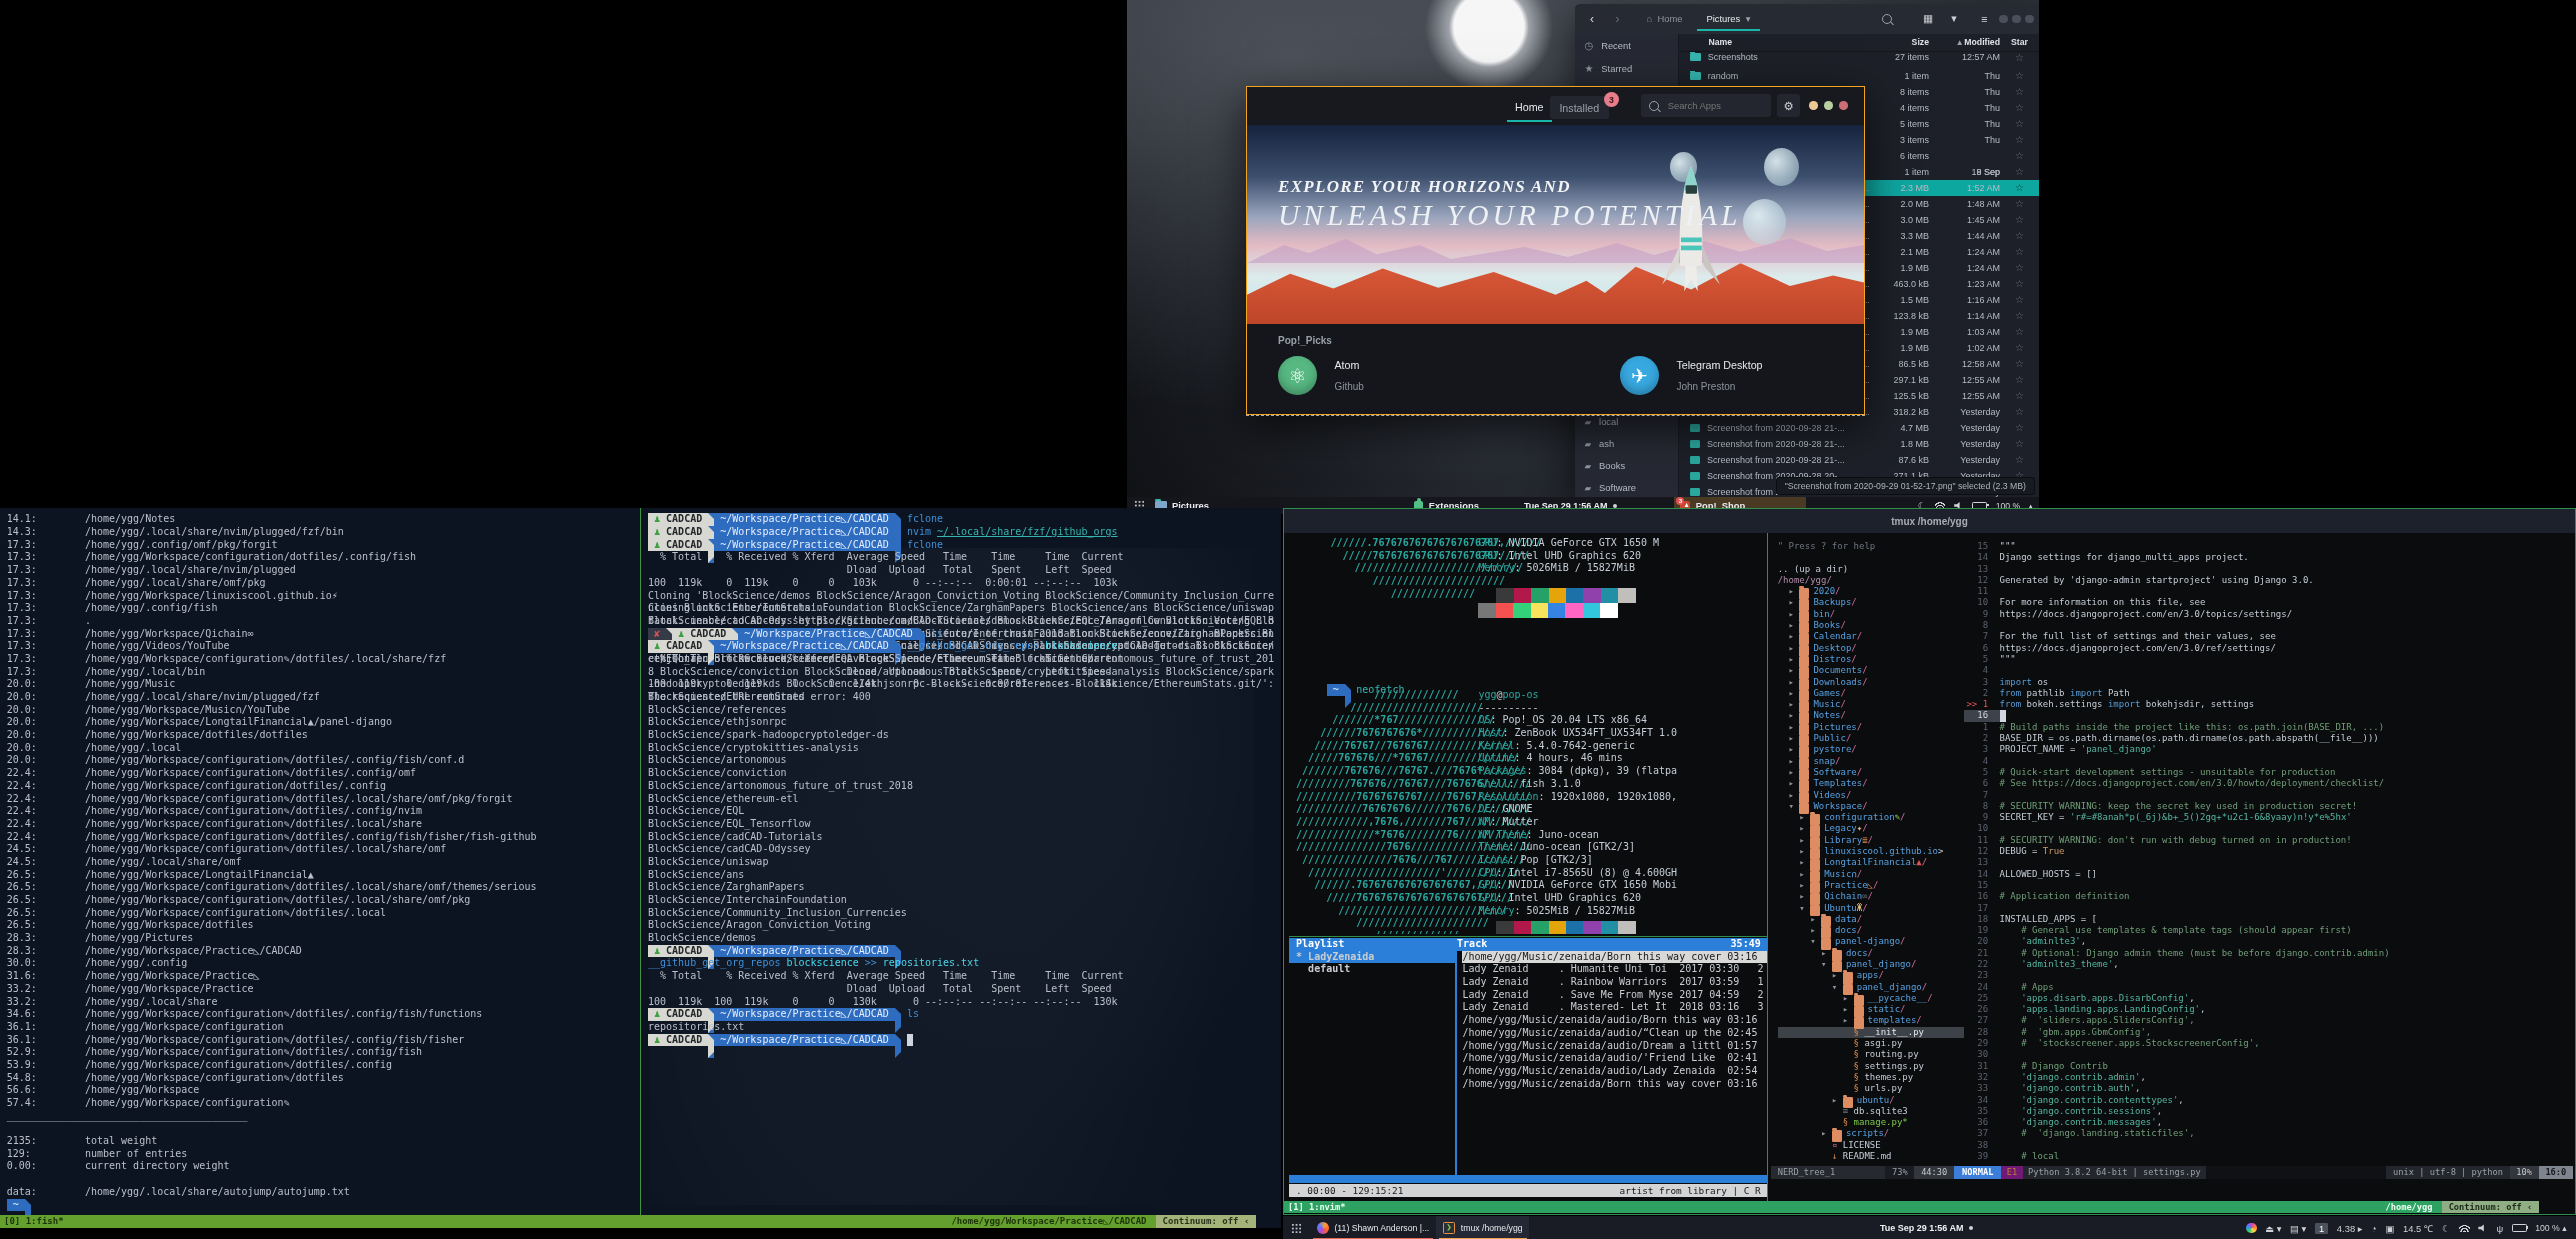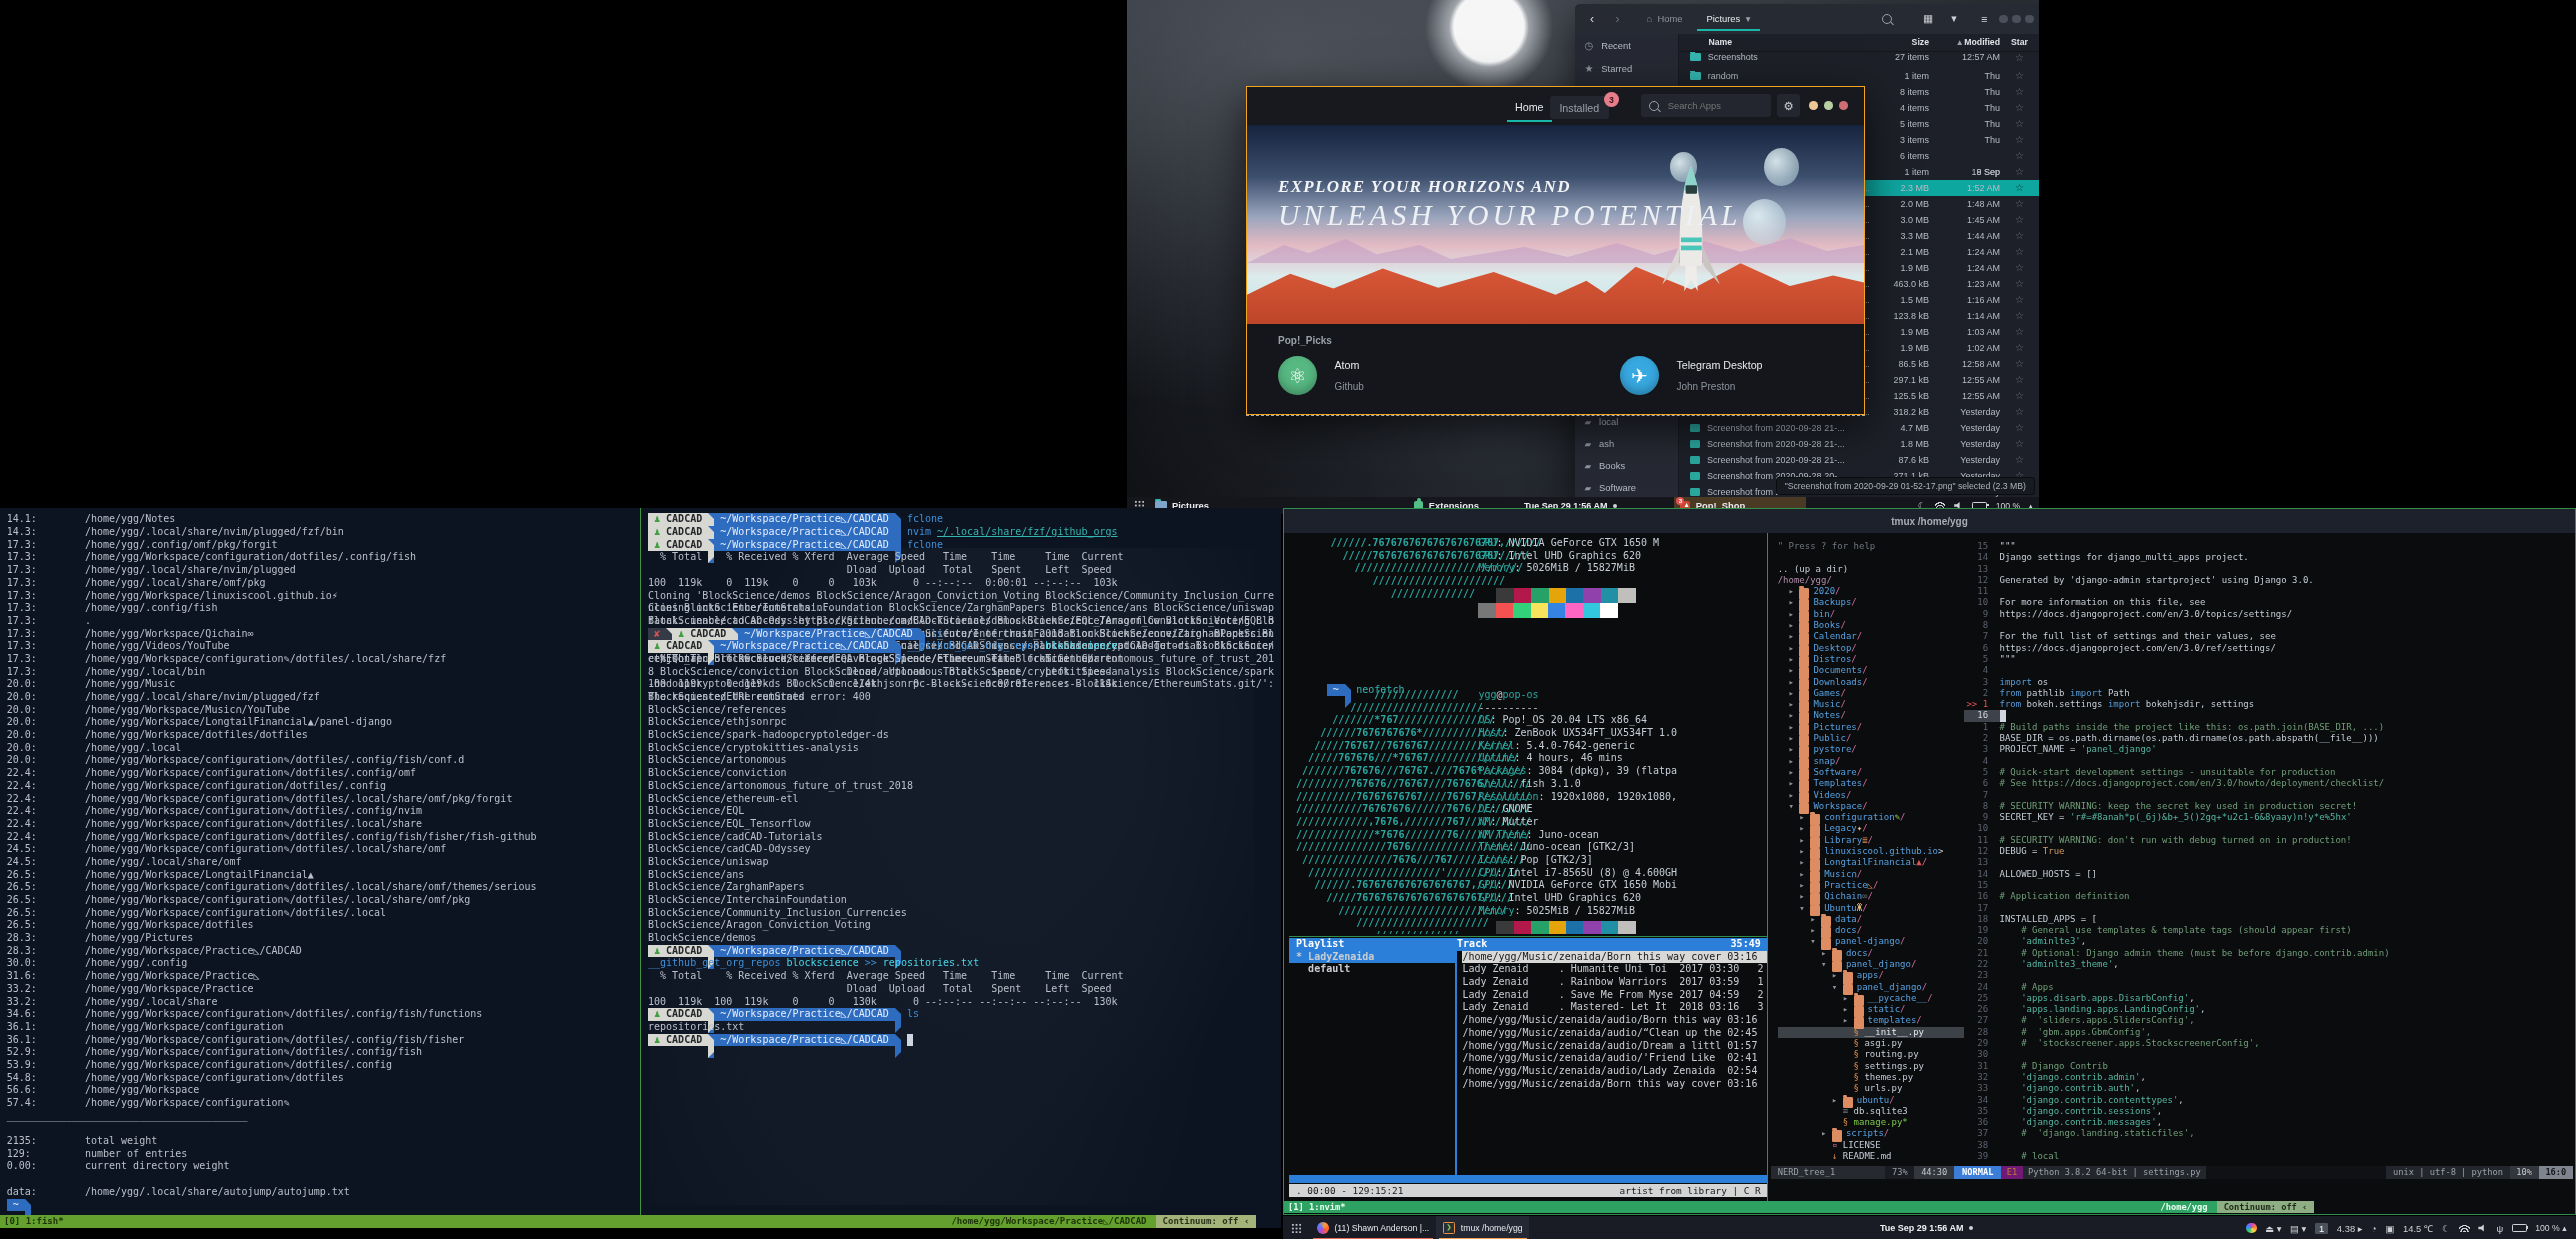--- a/index.html
+++ b/index.html
@@ -905,21 +905,21 @@
       <span style="background:#33363d;color:#c5cad2;padding:0 6.7px;">44:30</span>
       <span style="background:#3b7dd8;color:#fff;font-weight:bold;padding:0 8px;">NORMAL</span>
       <span style="background:#701a75;color:#c08030;padding:0 5.4px;">E1</span>
       <span style="background:#23262c;color:#9aa0a8;padding:0 5.4px;">Python 3.8.2 64-bit | settings.py</span>
       <span style="background:#101114;flex:1;"></span>
       <span style="background:#23262c;color:#9aa0a8;padding:0 6.7px;">unix | utf-8 | python</span>
       <span style="background:#33363d;color:#c5cad2;padding:0 6.7px;">10%</span>
       <span style="background:#7e858f;color:#15171b;font-weight:bold;padding:0 6.7px;">16:0</span>
     </div>
   </div>
-  <div class="abs" style="left:0;top:692px;width:1030px;height:12px;display:flex;background:#2ea263;color:#eafff2;font-size:8.7px;font-weight:bold;line-height:12px;font-family:'DejaVu Sans Mono',monospace;">
+  <div class="abs" style="left:0;top:692px;width:1255px;height:12px;display:flex;background:#2ea263;color:#eafff2;font-size:8.7px;font-weight:bold;line-height:12px;font-family:'DejaVu Sans Mono',monospace;">
     <span style="padding-left:4px;">[1] 1:nvim*</span>
     <span style="flex:1;"></span>
     <span style="padding-right:9.4px;">/home/ygg</span>
     <span style="background:#8fae84;color:#1c2a18;padding:0 6.7px;">Continuum: off ‹</span>
   </div>
 </div>
 
 <div class="abs" style="left:1283px;top:1216px;width:1293px;height:24px;background:#191c24;display:flex;align-items:center;">
   <span class="ic-grid" style="margin-left:8px;"></span>
   <div class="tbtn" style="margin-left:9.4px;height:24px;">

